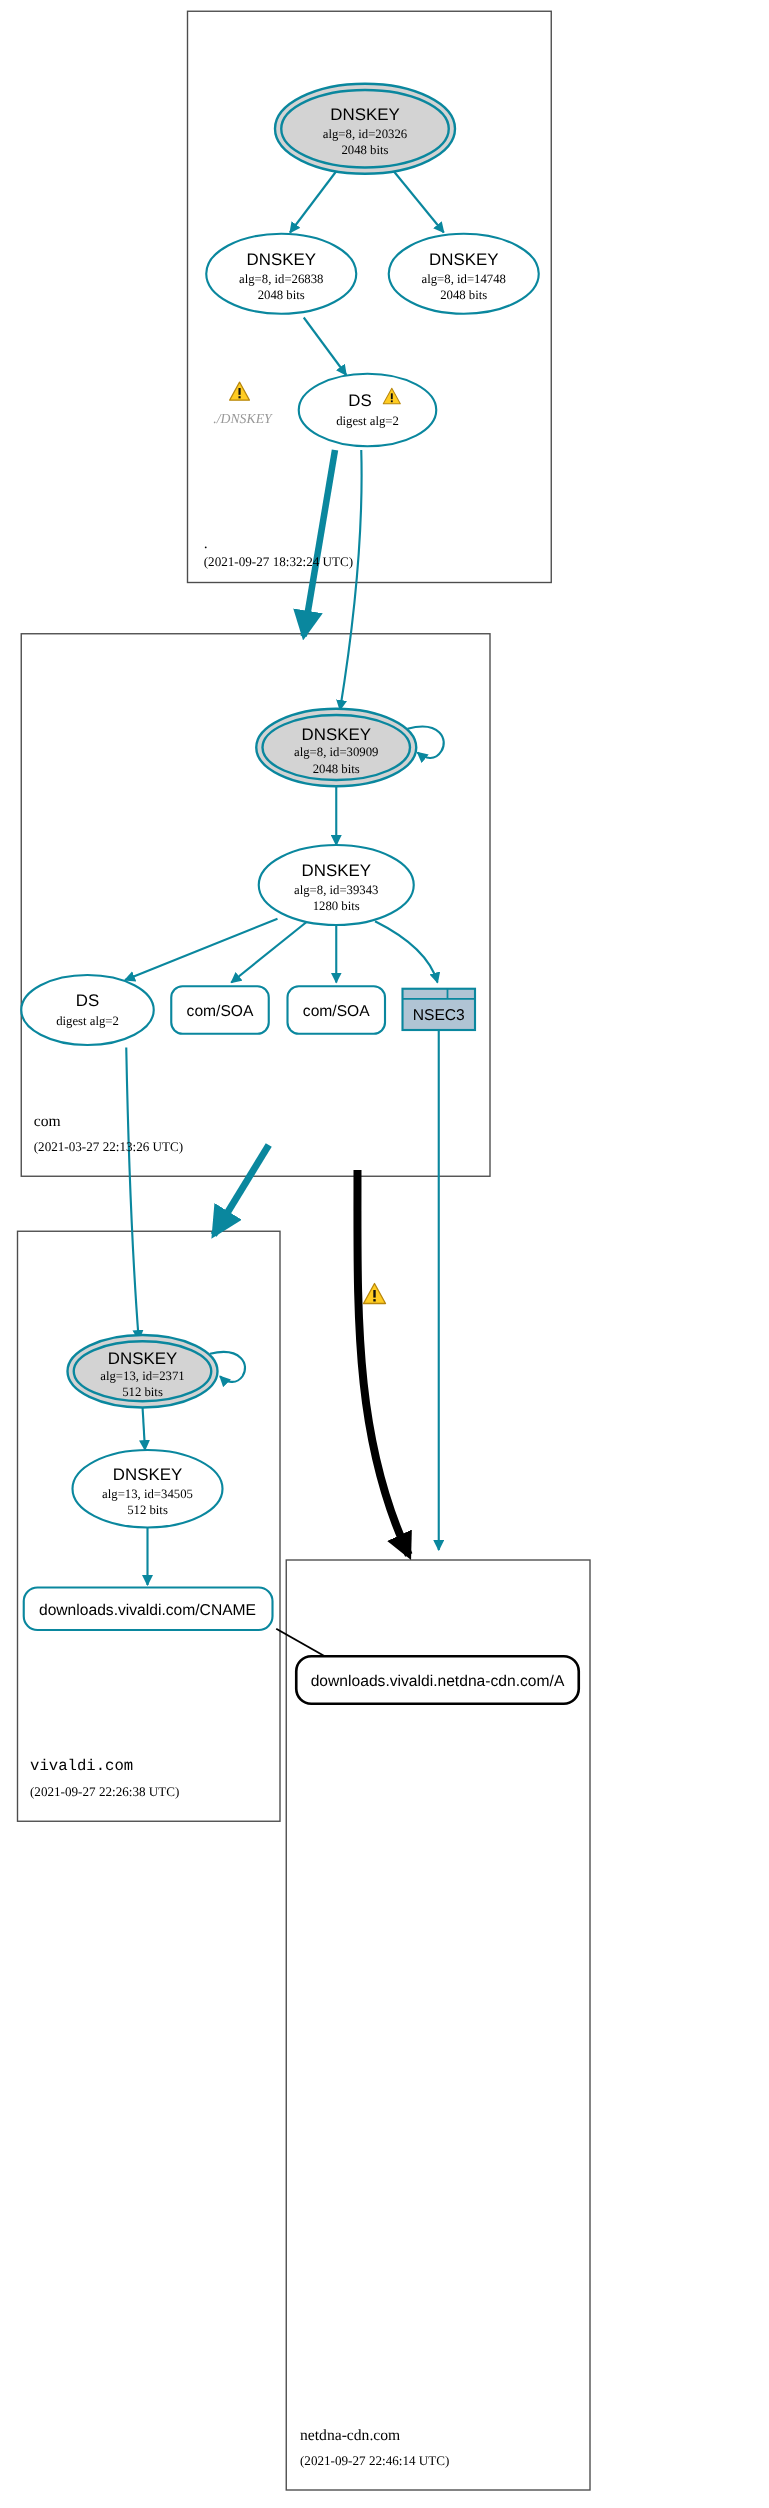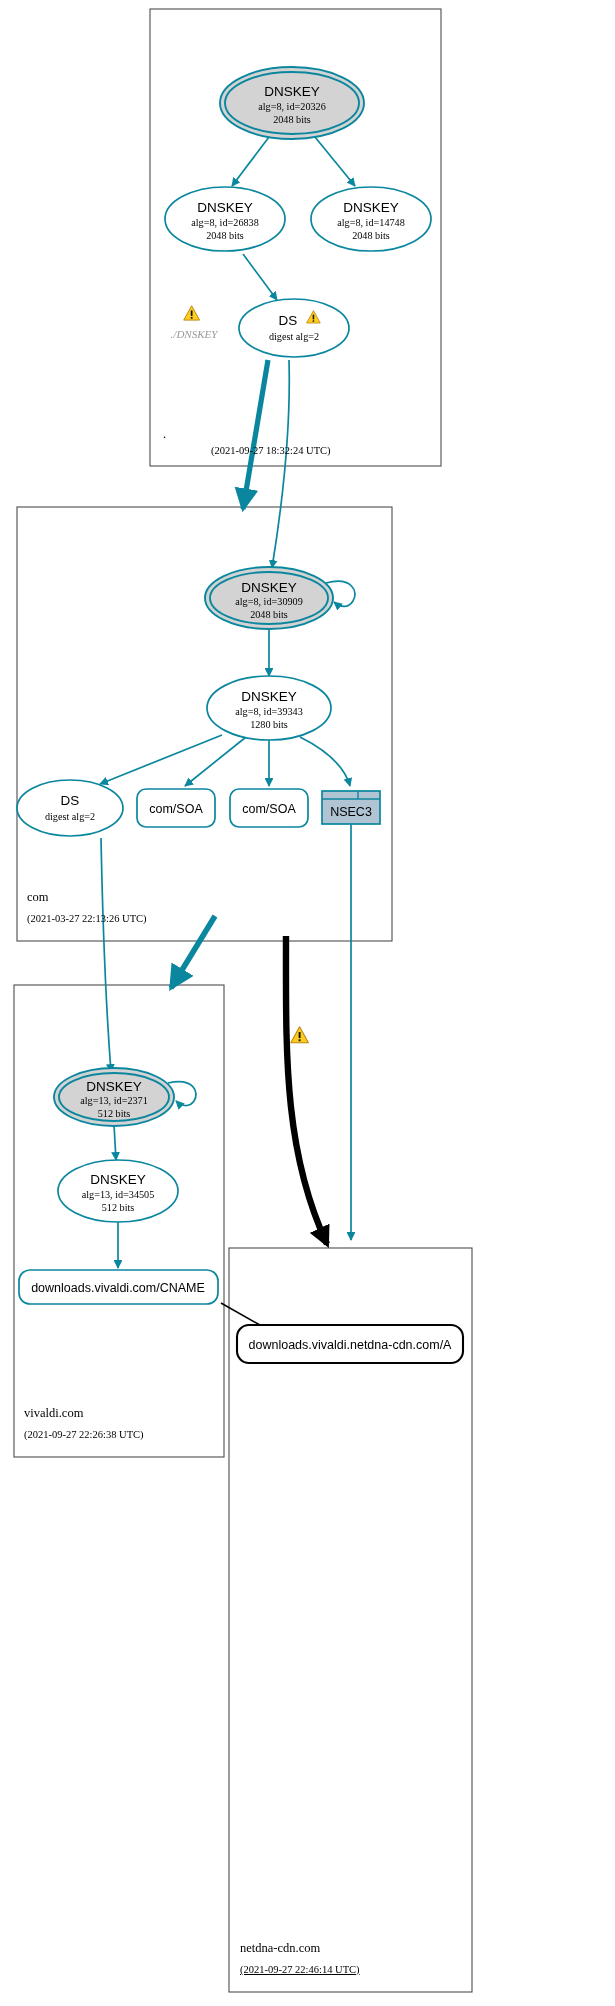--- a/index.html
+++ b/index.html
@@ -200,24 +200,24 @@
     <text class="node-text t-rr" x="118" y="1292">downloads.vivaldi.com/CNAME</text>
   </g>
 
   <g>
     <rect x="237" y="1325" width="226" height="38" rx="12" ry="12" fill="#ffffff" stroke="#000000" stroke-width="2.1"></rect>
     <text class="node-text t-rr" x="350" y="1349">downloads.vivaldi.netdna-cdn.com/A</text>
   </g>
 </svg>
 
 <div class="zone-label zone-name" style="left:163px; top:427px;">.</div>
-<div class="zone-label zone-time" style="left:163px; top:445px;margin-left:48px;">(2021-09-27 18:32:24 UTC)</div>
+<div class="zone-label zone-time" style="left:163px; top:445px;">(2021-09-27 18:32:24 UTC)</div>
 
 <div class="zone-label zone-name" style="left:27px; top:890px;">com</div>
 <div class="zone-label zone-time" style="left:27px; top:913px;">(2021-03-27 22:13:26 UTC)</div>
 
-<div class="zone-label zone-name" style="left:24px; top:1406px;">vivaldi.com</div>
+<div class="zone-label zone-name" style="left:24px; top:1406px;font-family:Liberation Mono, monospace;">vivaldi.com</div>
 <div class="zone-label zone-time" style="left:24px; top:1429px;text-align:right;">(2021-09-27 22:26:38 UTC)</div>
 
 <div class="zone-label zone-name" style="left:240px; top:1941px;text-align:right;">netdna-cdn.com</div>
-<div class="zone-label zone-time" style="left:240px; top:1964px;text-decoration:underline;">(2021-09-27 22:46:14 UTC)</div>
+<div class="zone-label zone-time" style="left:240px; top:1964px;">(2021-09-27 22:46:14 UTC)</div>
 
 </div>
 
 </body></html>

